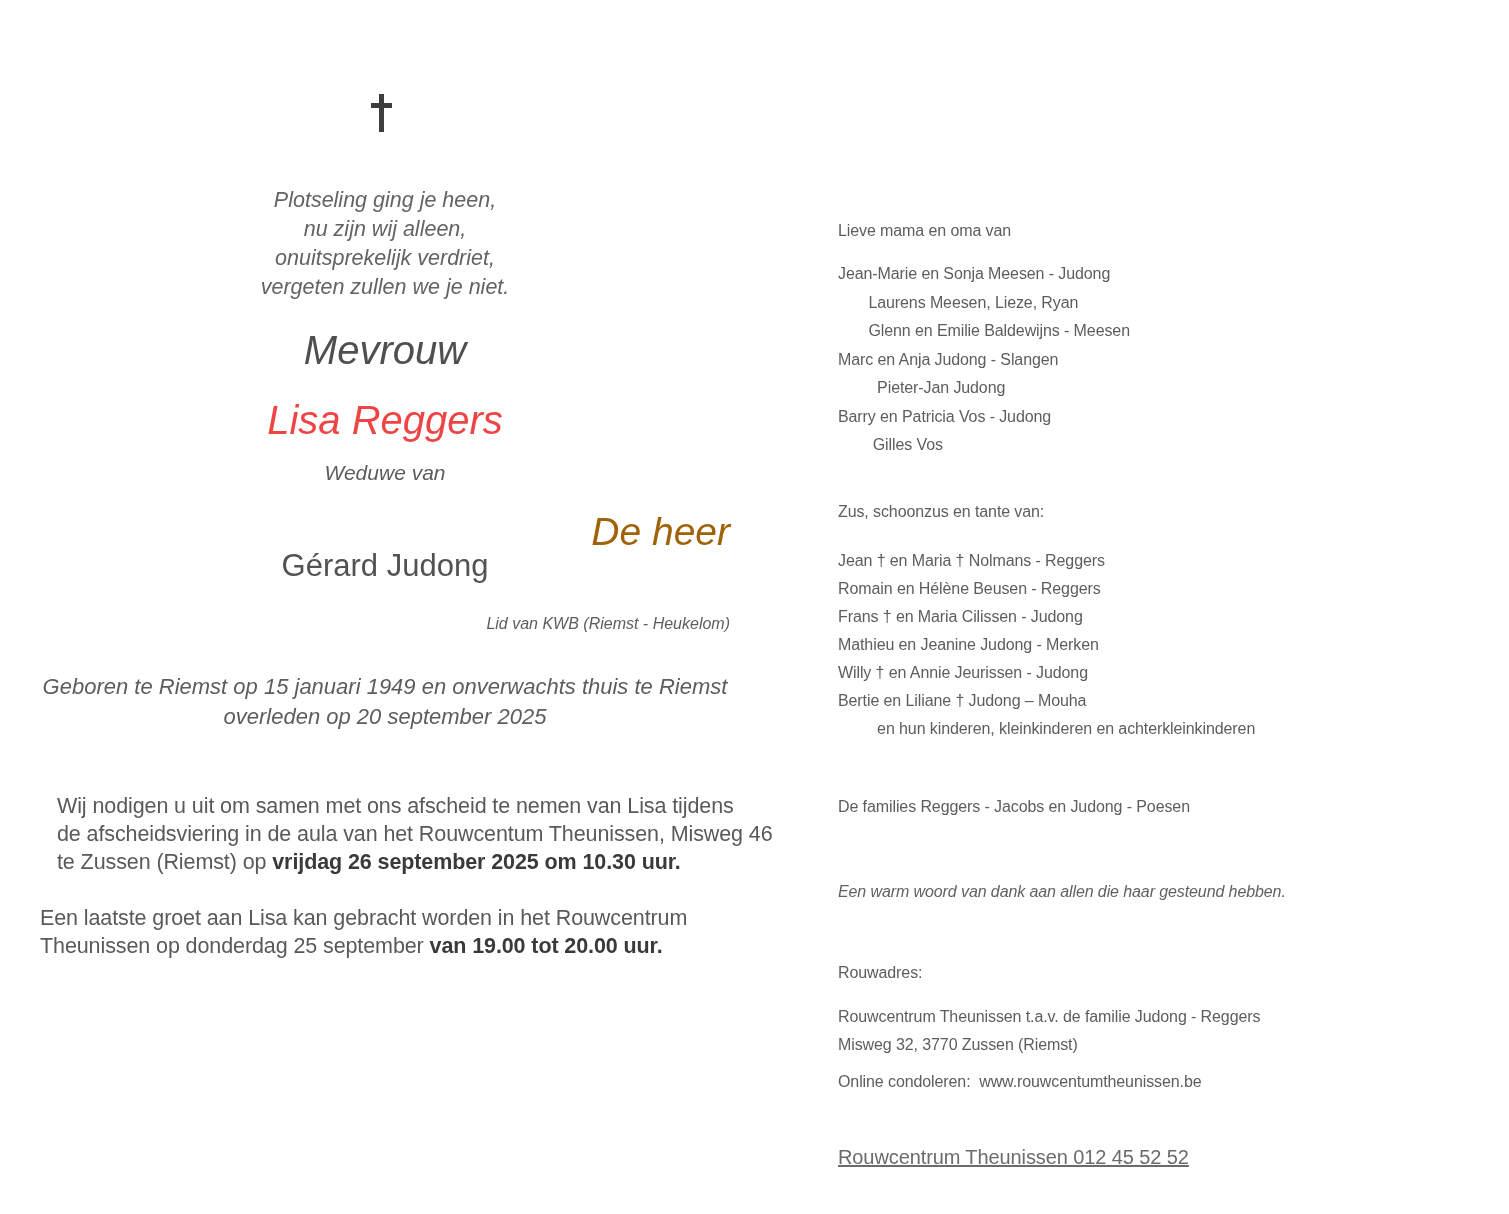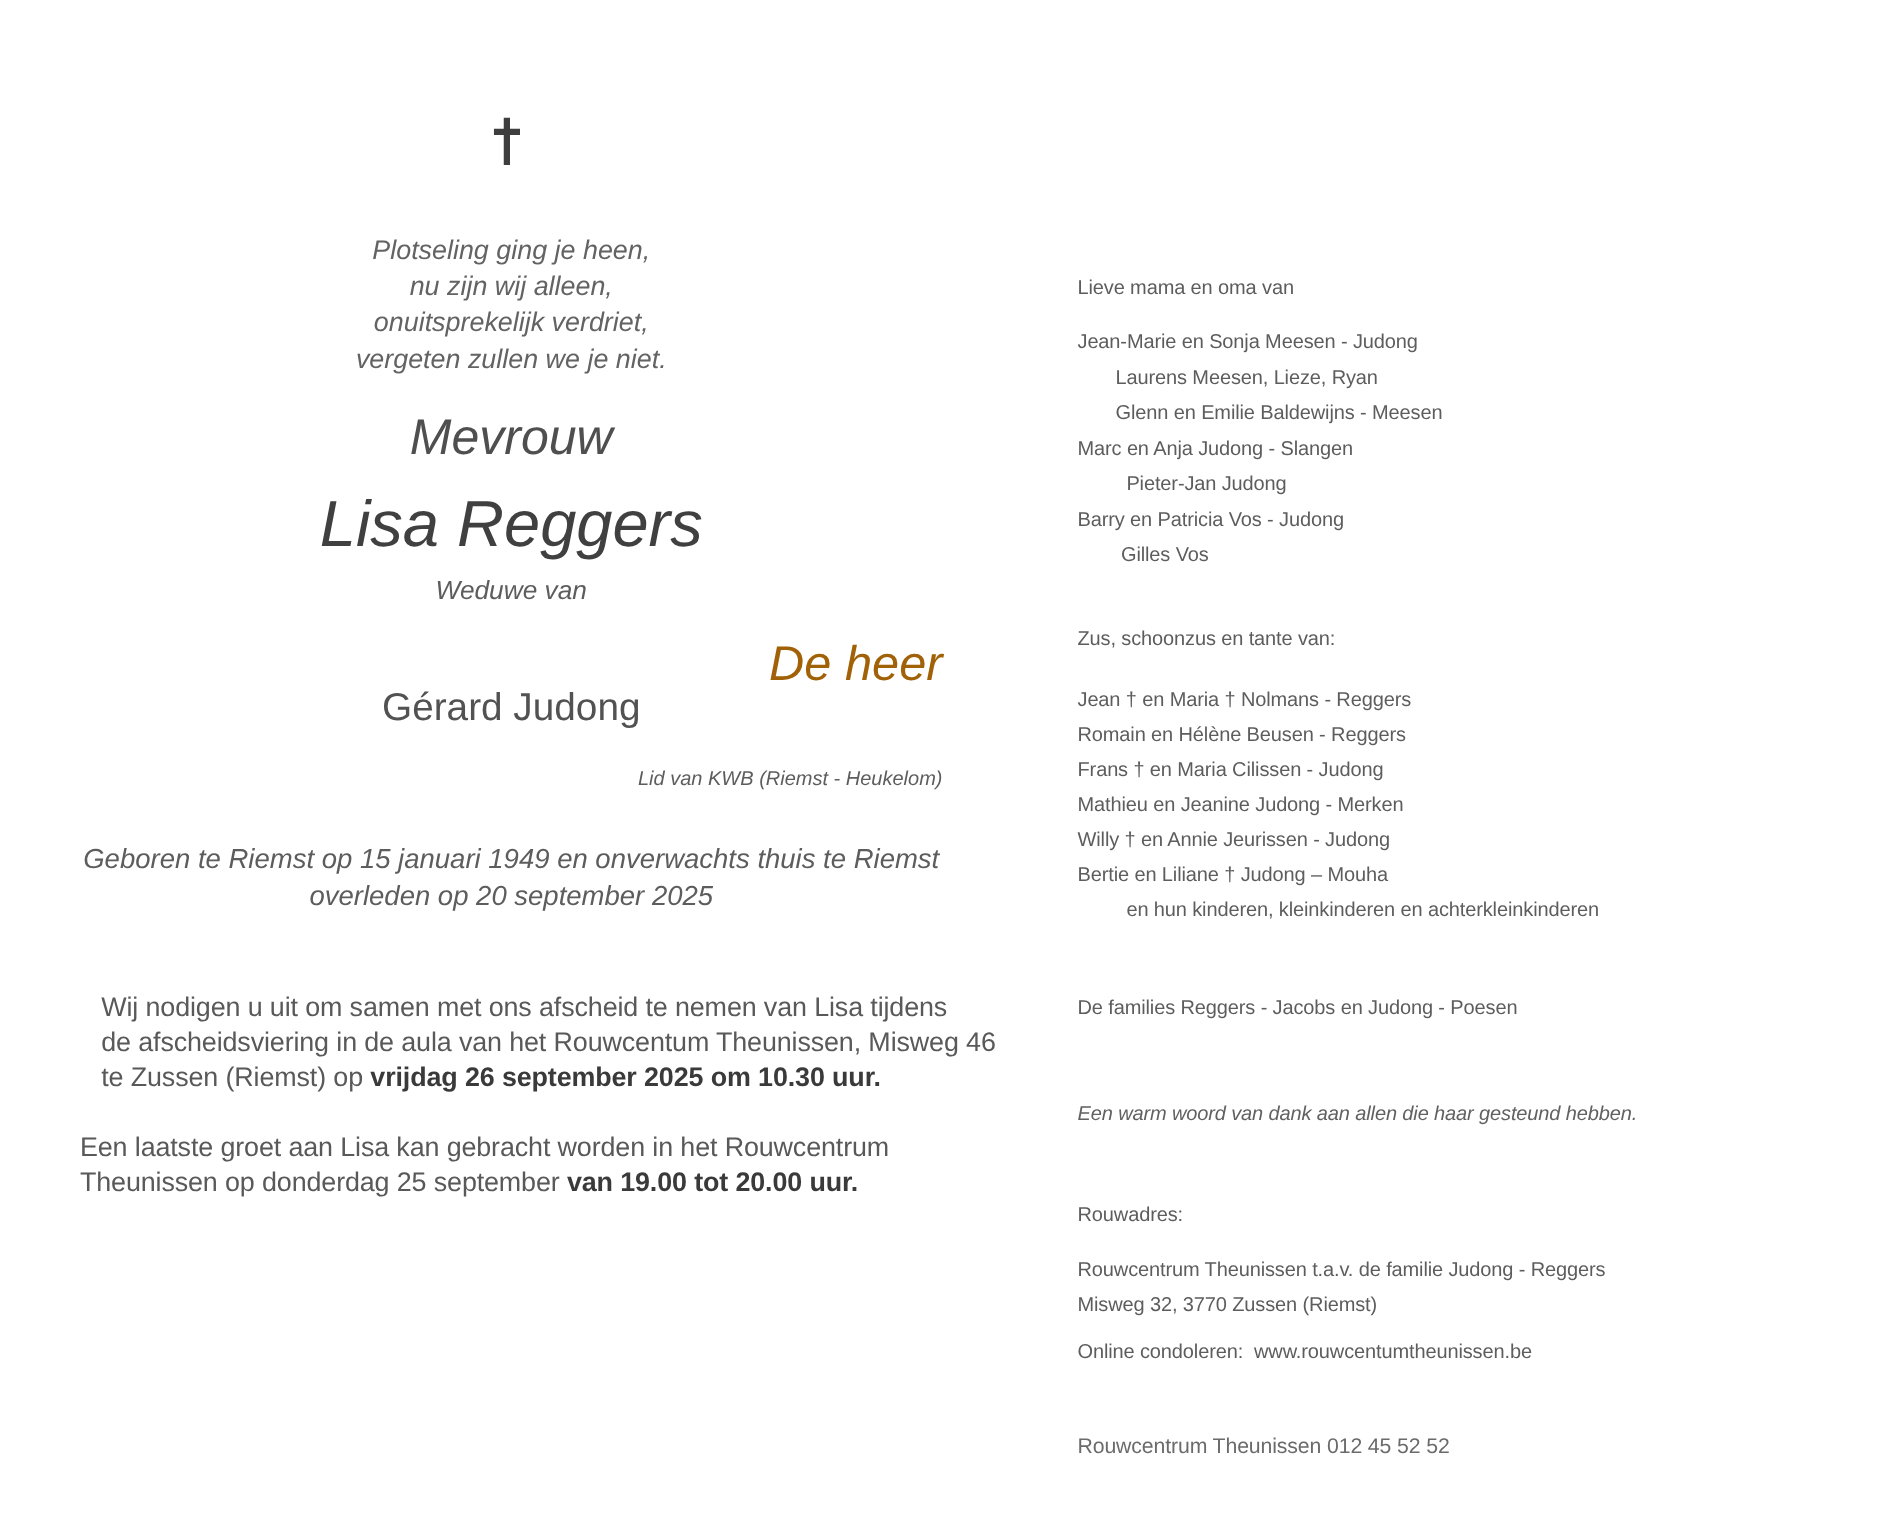--- a/index.html
+++ b/index.html
@@ -8,21 +8,20 @@
     background: #ffffff;
   }
   .page {
     position: relative;
     width: 1395px;
     height: 1214px;
     background: #ffffff;
     font-family: "Liberation Sans", sans-serif;
     color: #5d5d5d;
     overflow: hidden;
-    margin-left: 24px;
   }
   .abs { position: absolute; }
 
   
   .cross-top {
     left: 371px; top: 94px;
     width: 21px; height: 38px;
   }
   .poem {
     left: 40px; top: 186px; width: 690px;
@@ -39,23 +38,23 @@
     font-size: 40px;
     line-height: 44px;
     color: #4f4f4f;
     font-weight: normal;
     margin: 0;
   }
   .deceased-name {
     left: 40px; top: 398px; width: 690px;
     text-align: center;
     font-style: italic;
-    font-size: 52px;
+    font-size: 40px;
     line-height: 44px;
-    color: #404040;
+    color: #ef4444;
     font-weight: normal;
     margin: 0;
   }
   .widow-label {
     left: 40px; top: 461px; width: 690px;
     text-align: center;
     font-style: italic;
     font-size: 21px;
     color: #5d5d5d;
   }
@@ -116,21 +115,21 @@
   }
   .intro-line        { top: 217px; }
   .family-list       { top: 260px; line-height: 28.5px; }
   .relatives-intro   { top: 498px; }
   .relatives-list    { top: 547px; line-height: 28px; }
   .families-line     { top: 793px; }
   .thanks-line       { top: 878px; font-style: italic; color: #616161; }
   .rouwadres-label   { top: 959px; }
   .address-block     { top: 1003px; }
   .online-condolence { top: 1068px; }
-  .footer-line       { top: 1146px; font-size: 17px; line-height: 22px; color: #6b6b6b; }
+  .footer-line       { top: 1146px; font-size: 20px; line-height: 22px; color: #6b6b6b; text-decoration: underline; }
 
   .line { white-space: pre-wrap; }
 </style>
 </head>
 <body>
 
 <div class="page">
 
   <svg class="abs cross-top" viewBox="0 0 21 38" xmlns="http://www.w3.org/2000/svg">
     <rect x="8" y="0" width="5" height="38" fill="#3e3e3e"></rect>

